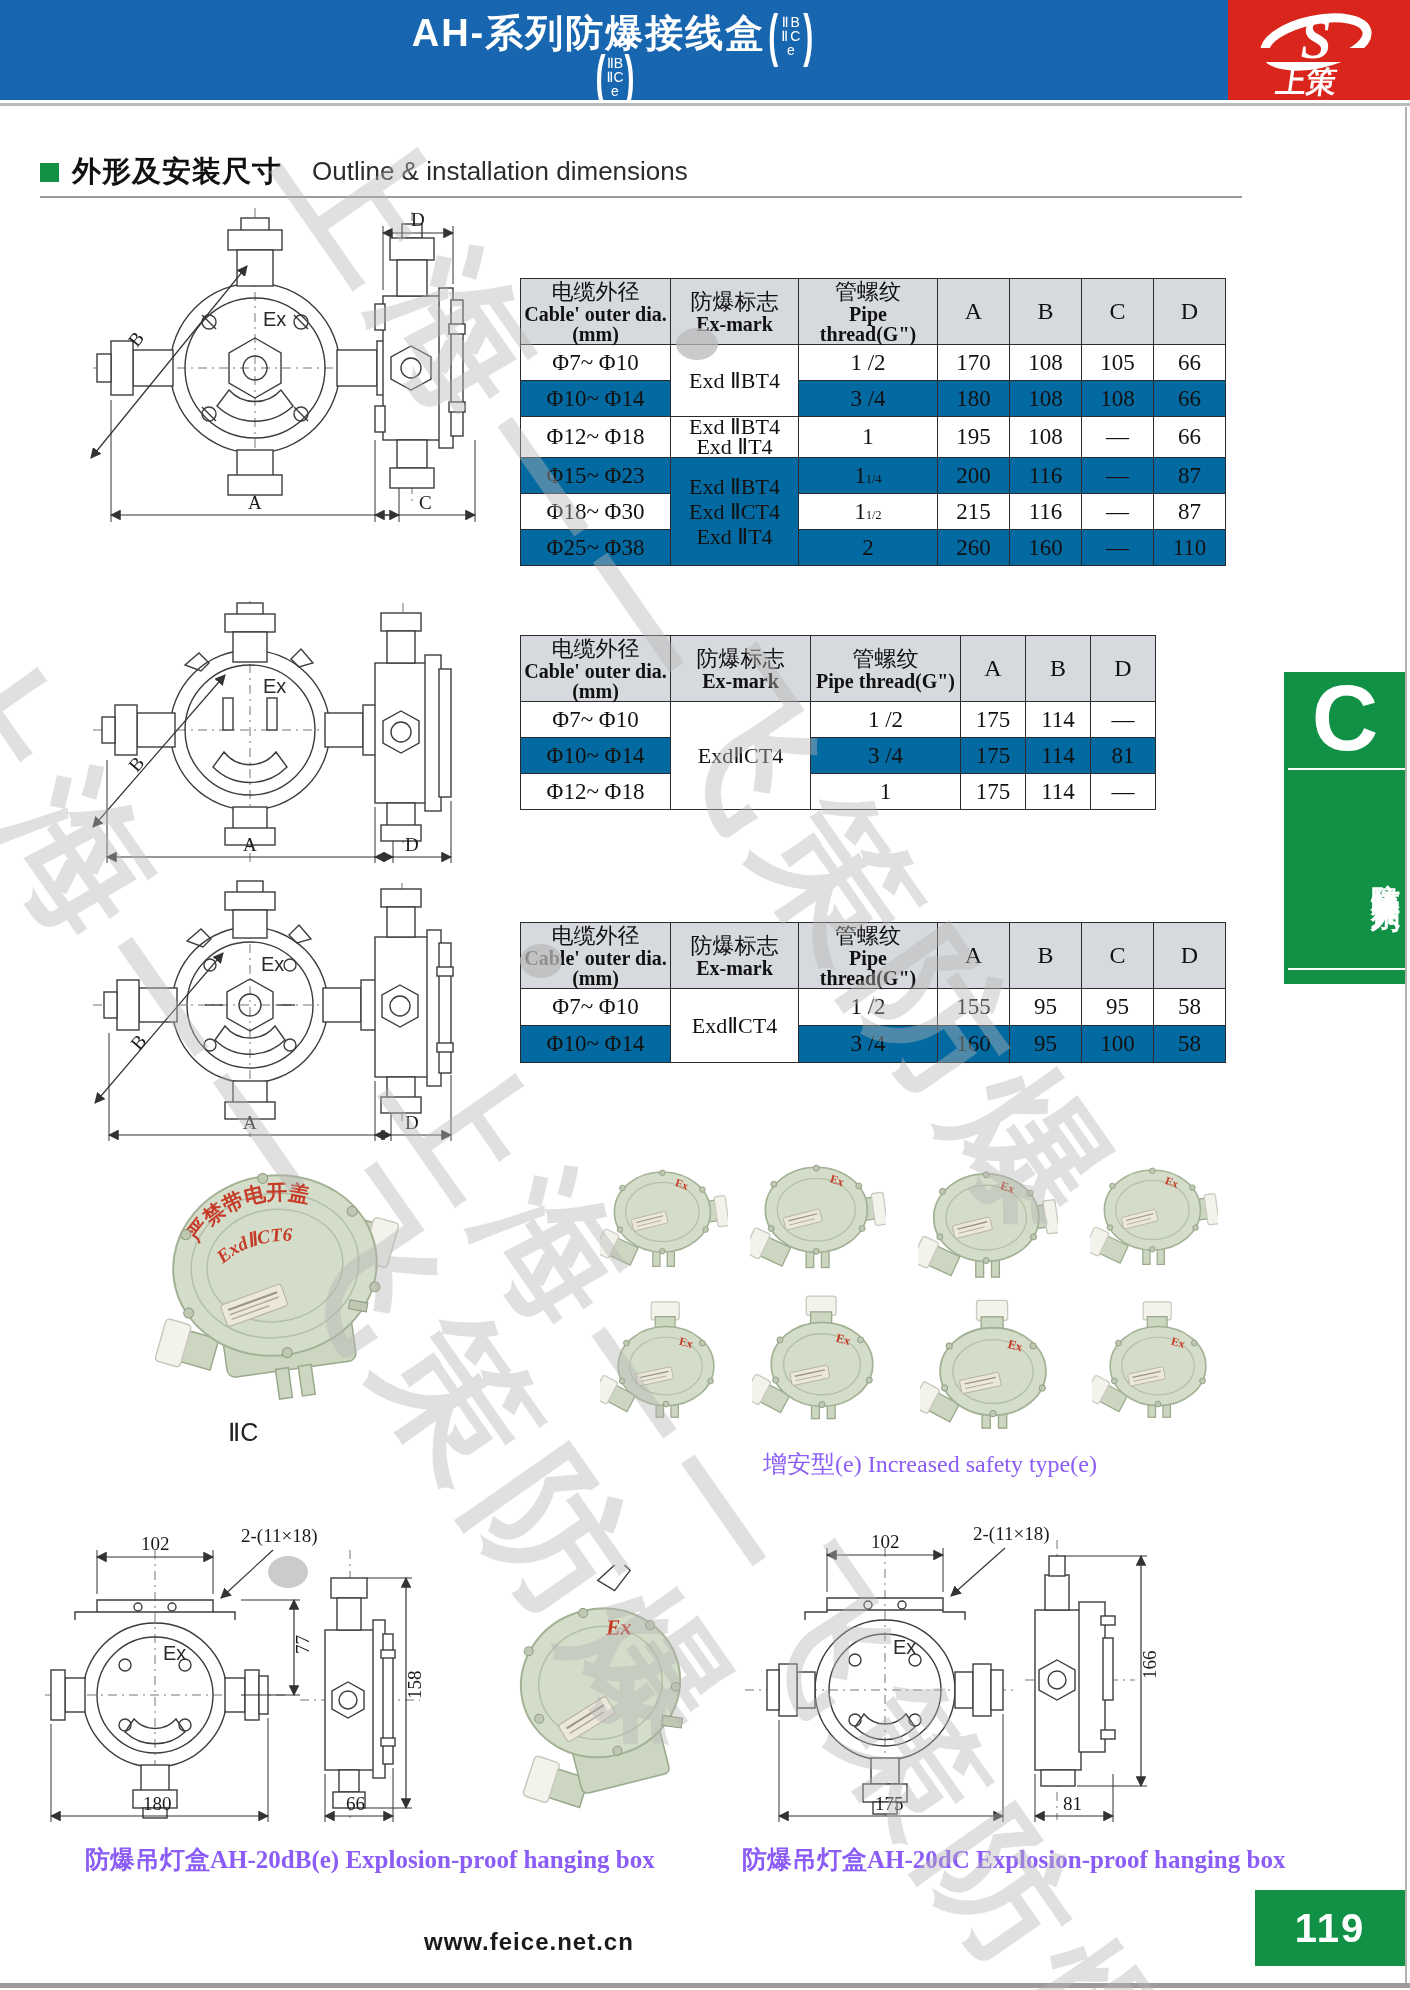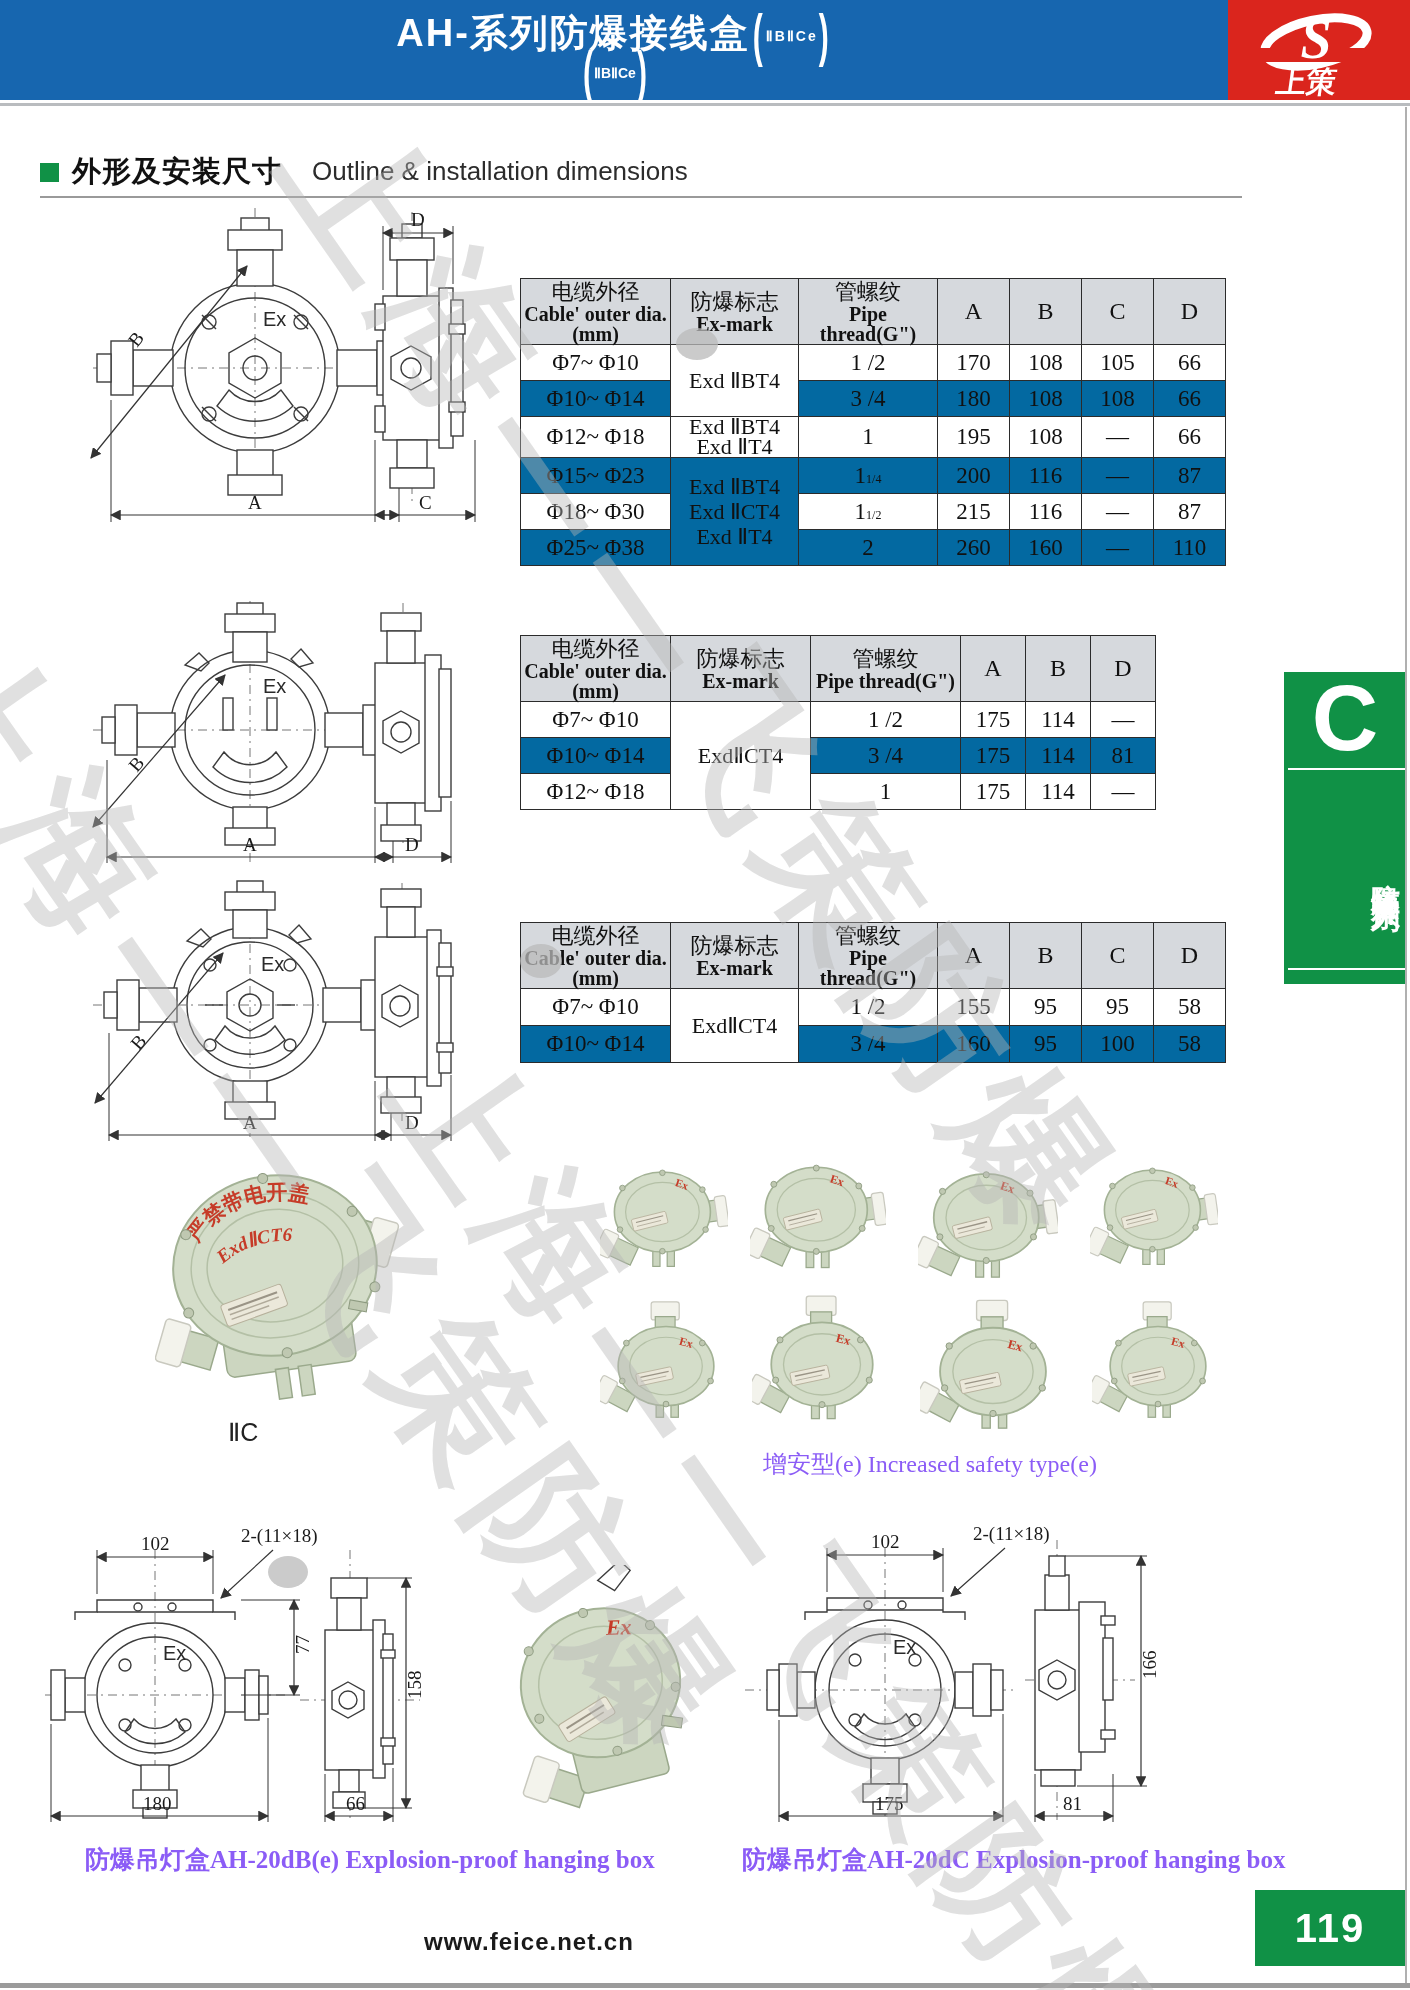--- a/index.html
+++ b/index.html
@@ -6,21 +6,21 @@
   #page{position:relative;width:1410px;height:1990px;background:#fff;overflow:hidden;
         font-family:"Liberation Sans",sans-serif;}
   .abs{position:absolute;}
   
   .hdr{left:0;top:0;width:1410px;height:100px;background:#1766af;}
   .hdr-inner{left:0;top:0;width:1228px;height:100px;color:#fff;text-align:center;}
   .hdr-line1{position:absolute;left:0;right:0;top:8px;font-size:38px;font-weight:bold;letter-spacing:2px;}
   .hdr-line2{position:absolute;left:0;right:0;top:56px;font-size:27px;font-weight:bold;}
   .stack{display:inline-flex;align-items:center;vertical-align:middle;margin-left:2px;}
   .stack .par{font-size:30px;font-weight:bold;transform:scaleY(1.9);padding:0 1px;}
-  .stack .col{display:inline-flex;flex-direction:row;line-height:14px;font-size:14px;font-weight:bold;}
+  .stack .col{display:inline-flex;flex-direction:column;line-height:14px;font-size:14px;font-weight:normal;}
   .logo-box{left:1228px;top:0;width:182px;height:100px;background:#da251d;}
   .hdr-rule{left:0;top:103px;width:1410px;height:3px;background:#b9bcbf;}
   
   .sec-bullet{left:40px;top:163px;width:19px;height:19px;background:#109146;}
   .sec-zh{left:72px;top:152px;font-size:29px;font-weight:bold;color:#111;letter-spacing:1px;}
   .sec-en{left:312px;top:156px;font-size:26px;color:#2c2c2c;}
   .sec-rule{left:40px;top:196px;width:1202px;height:2px;background:#9a9a9a;}
   
   .tab{left:1284px;top:672px;width:122px;height:312px;background:#109146;color:#fff;}
   .tab-c{position:absolute;left:0;right:0;top:-6px;text-align:center;font-size:92px;font-weight:bold;}

